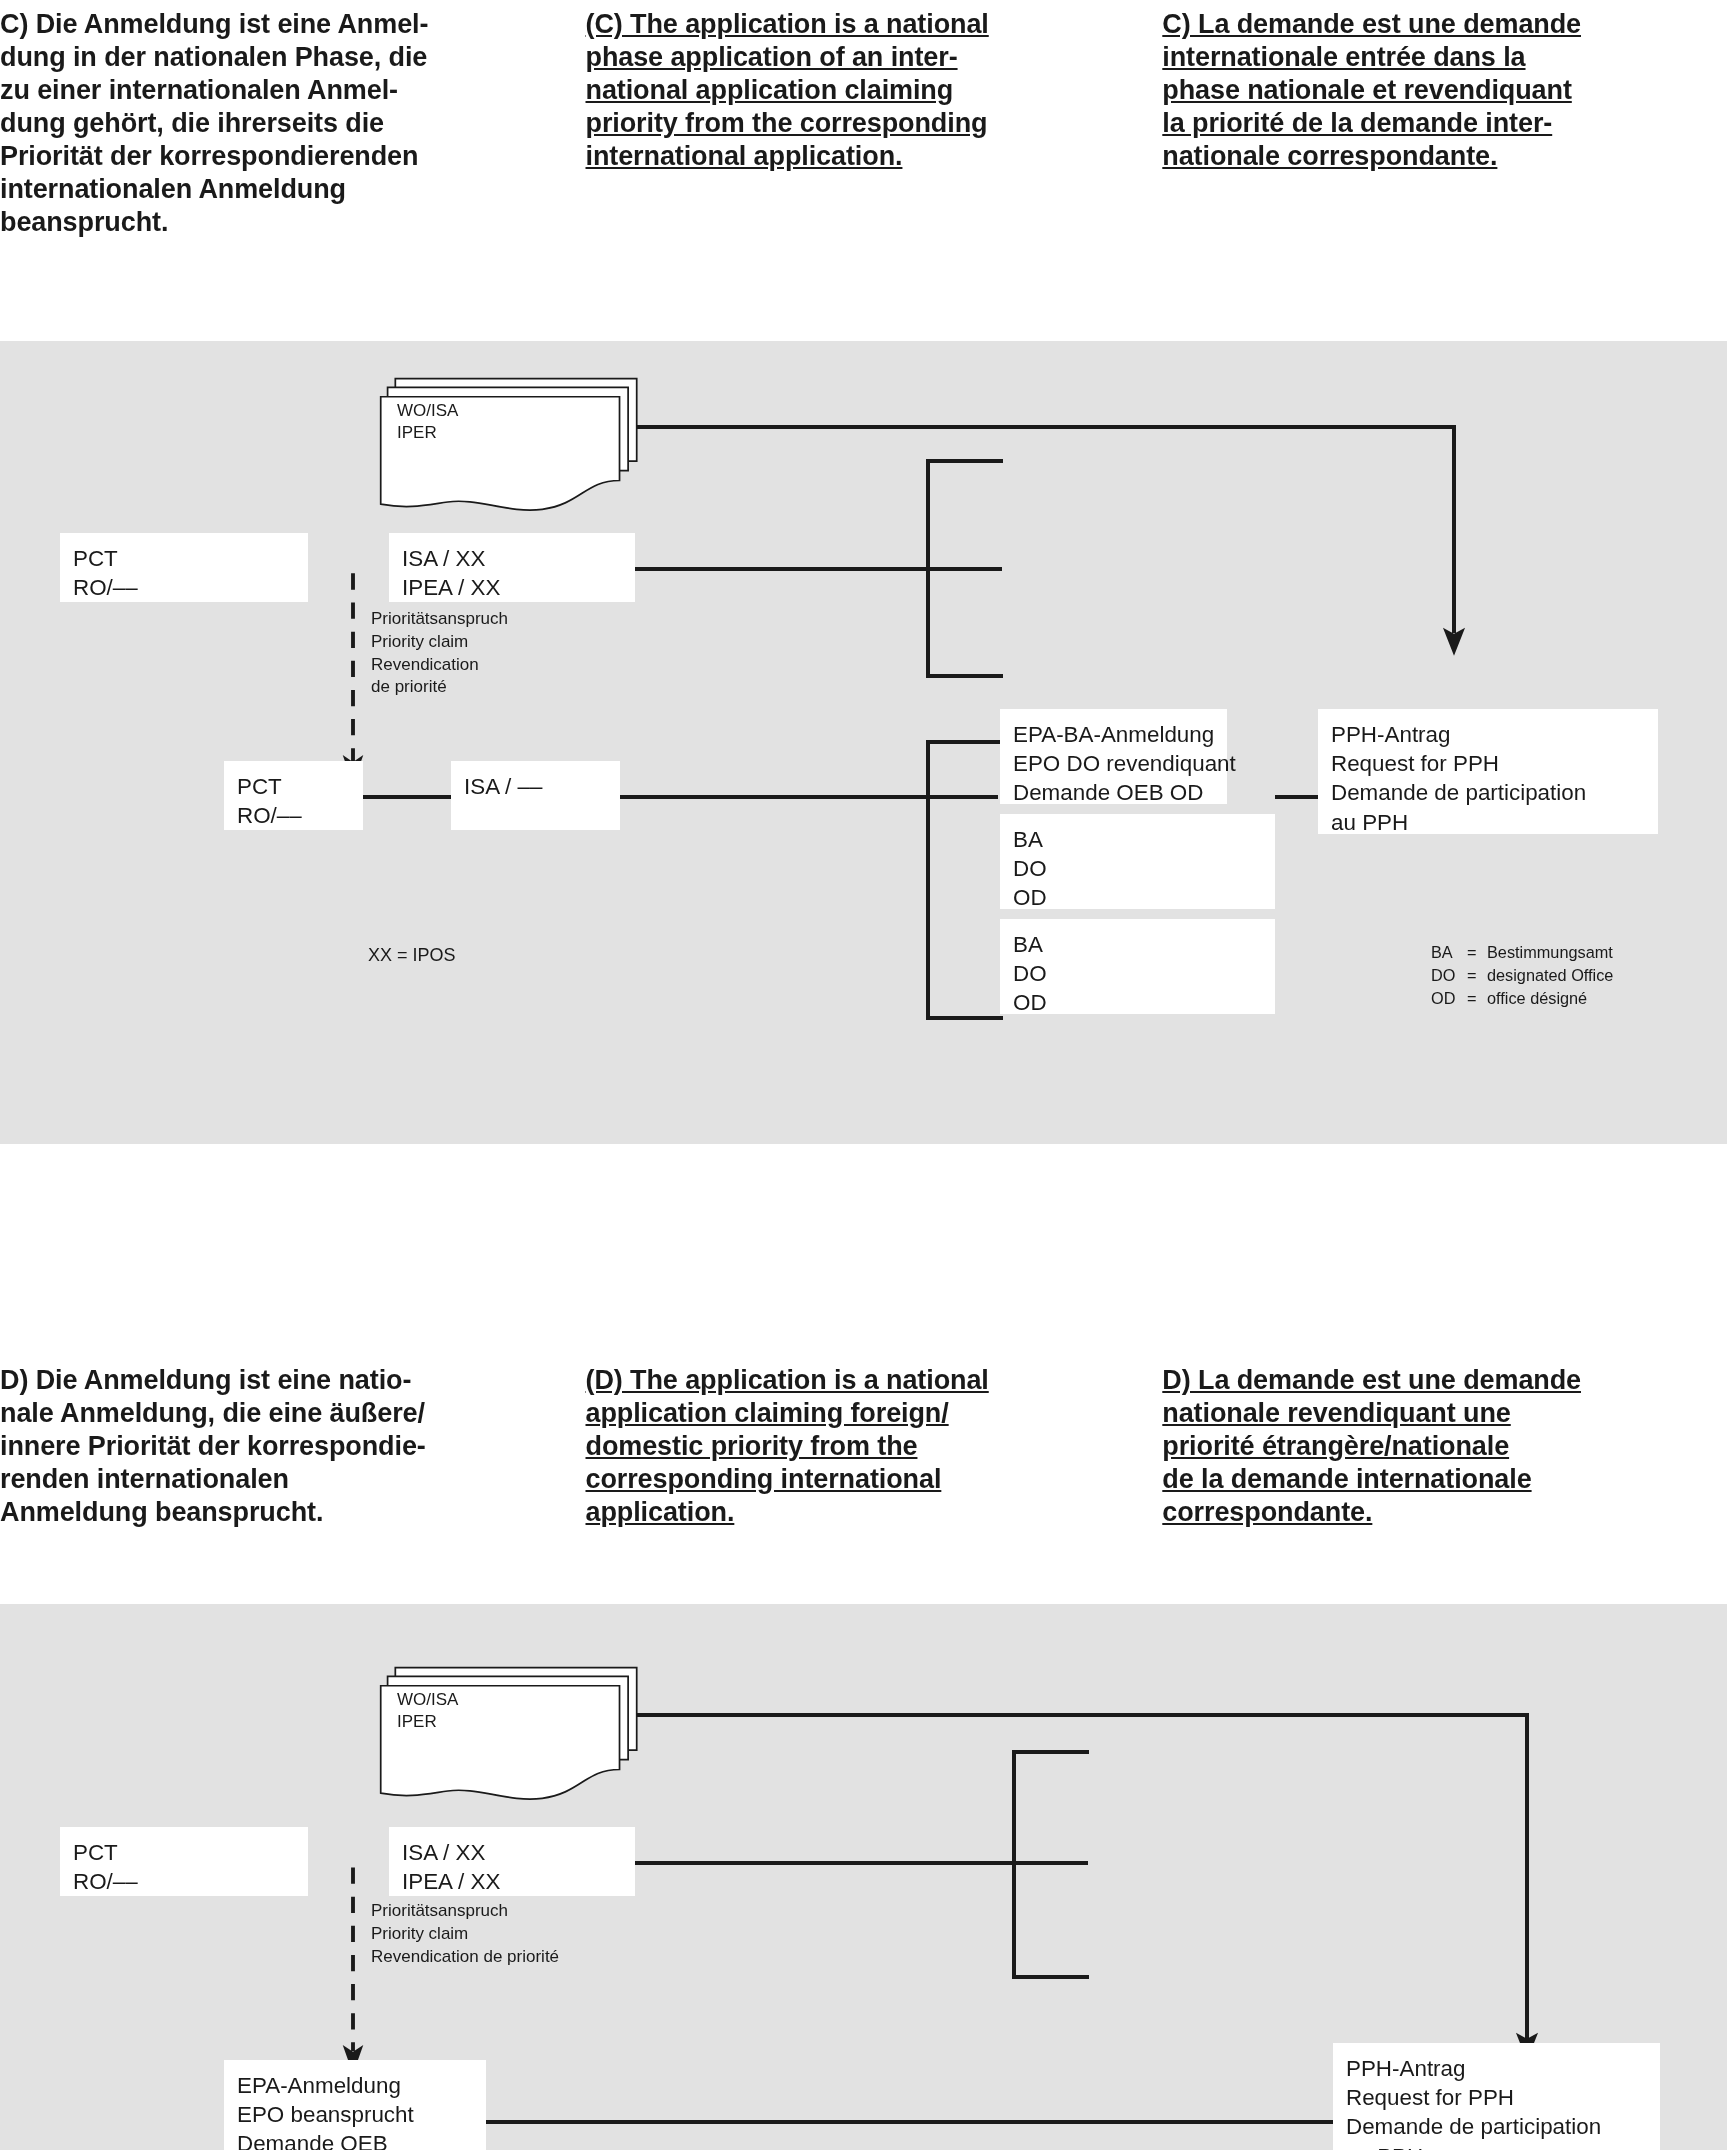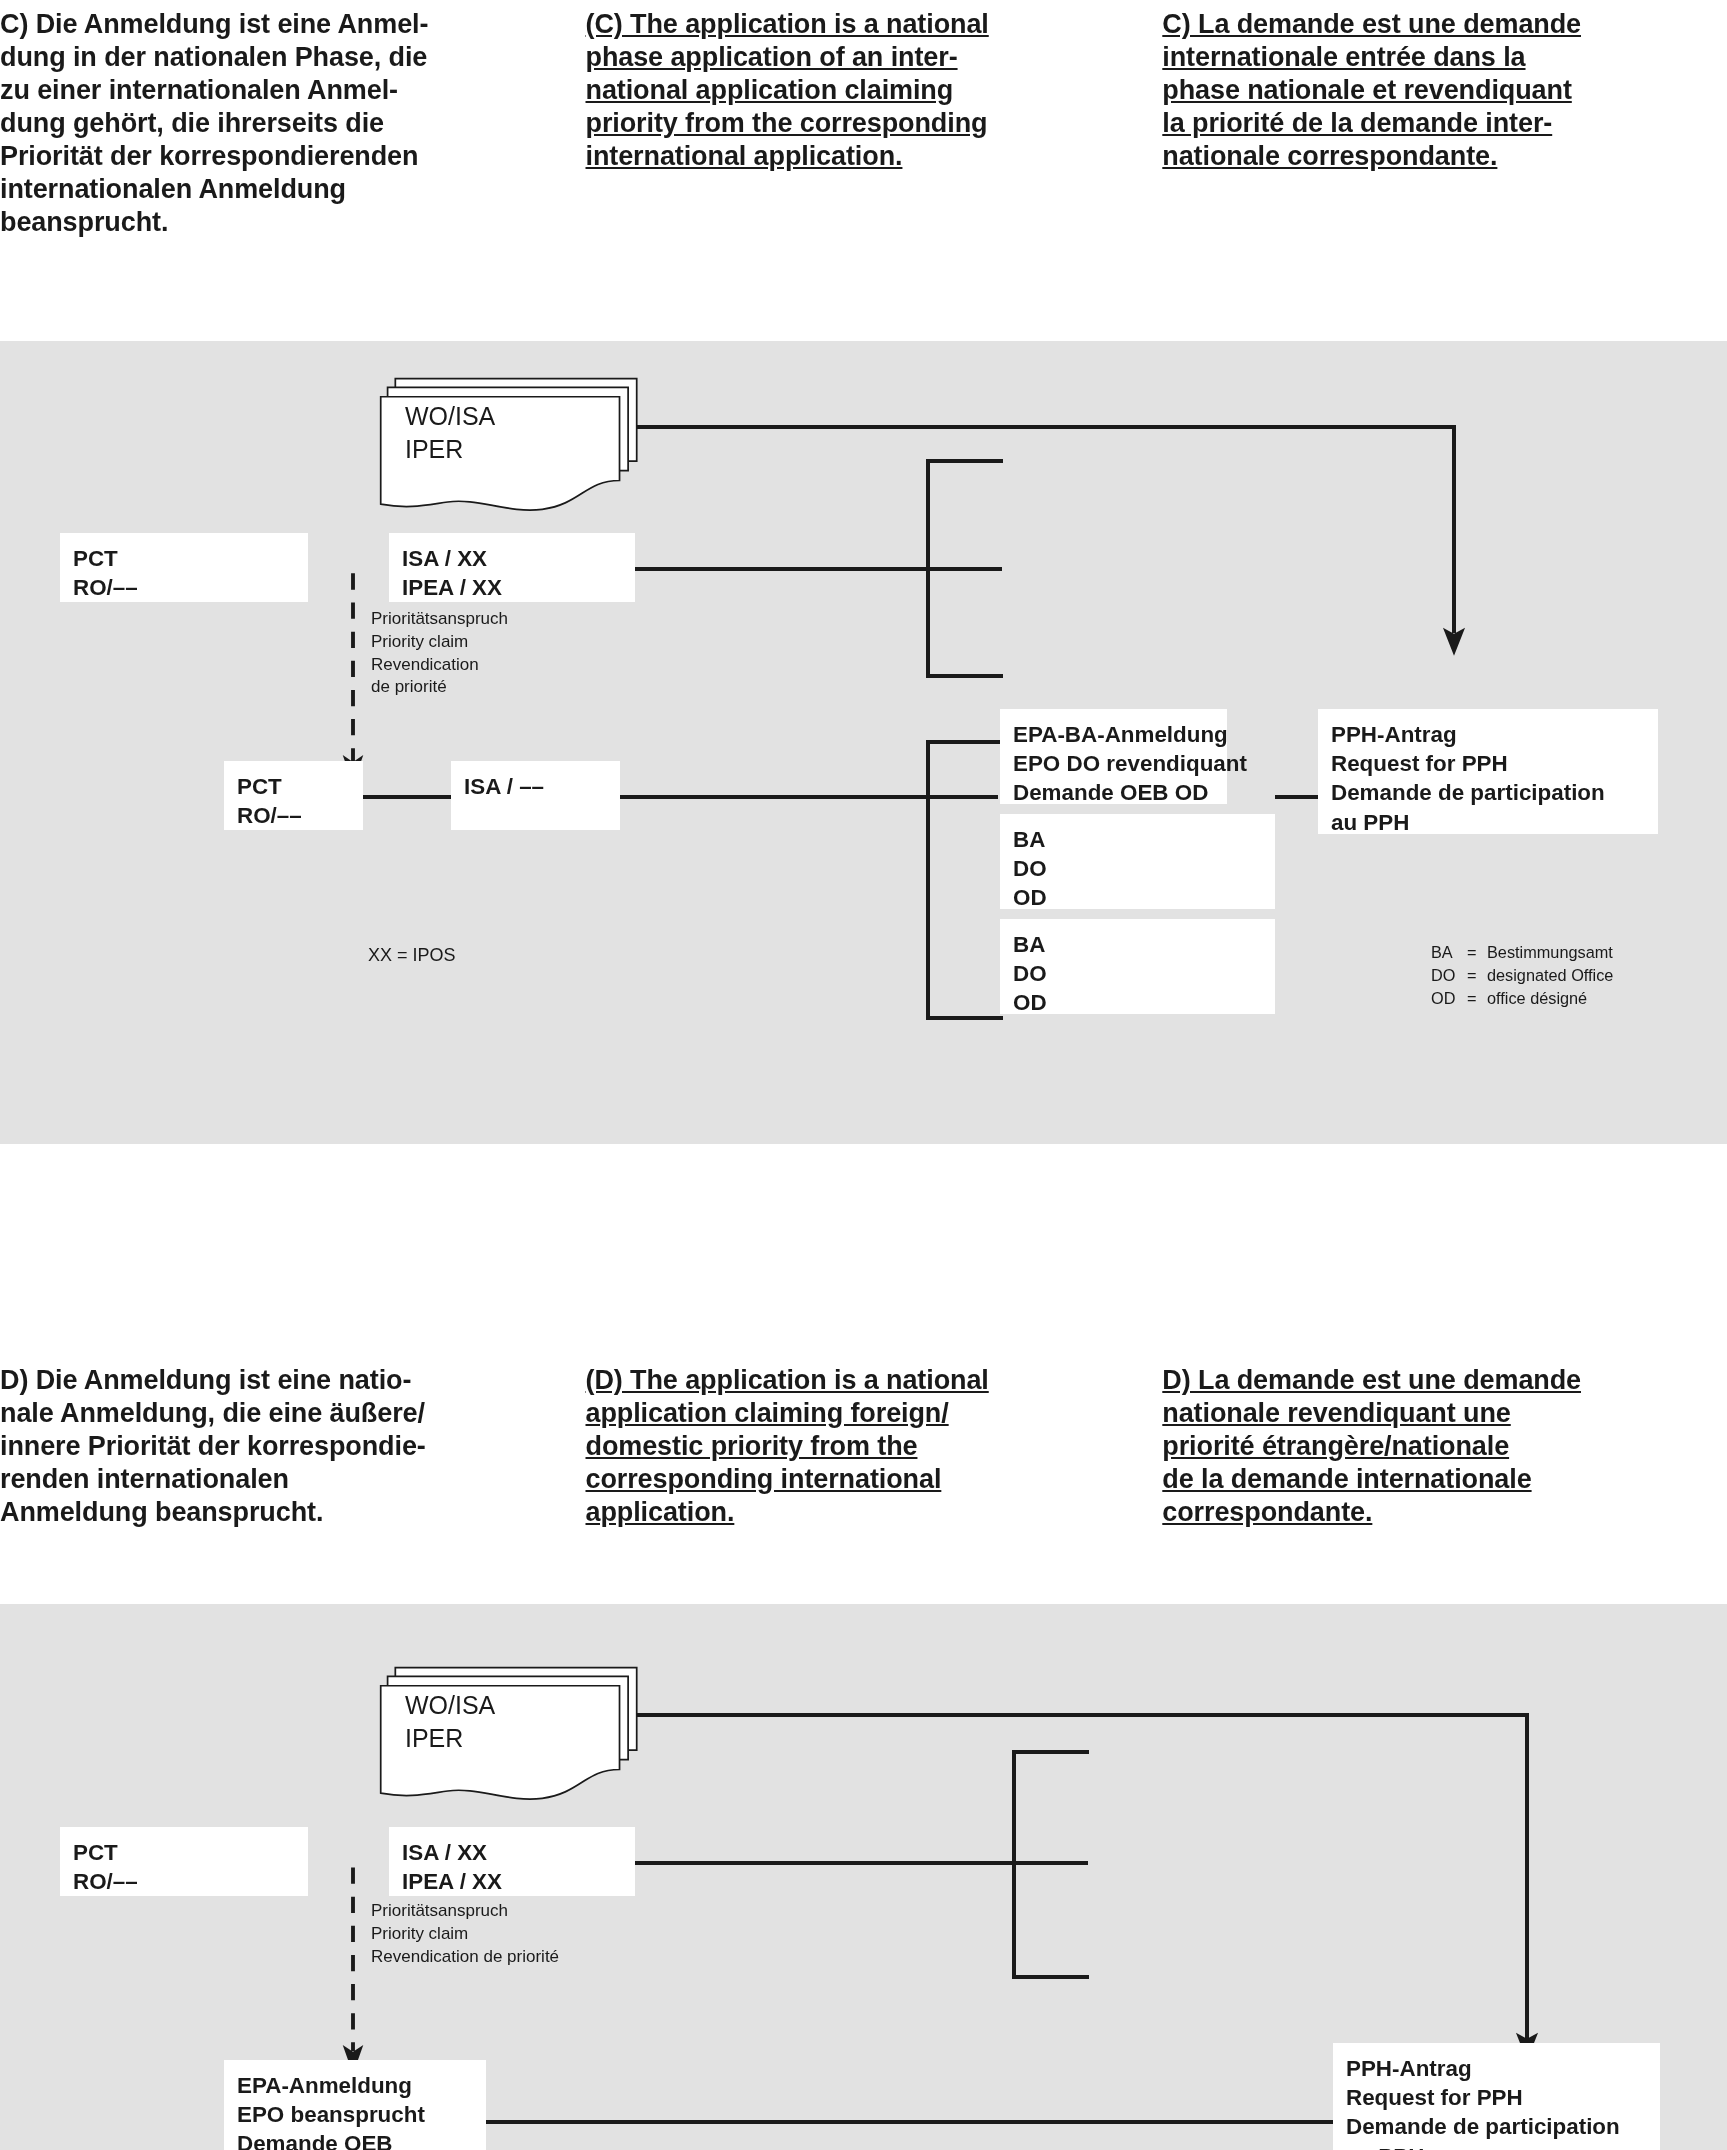--- a/index.html
+++ b/index.html
@@ -52,40 +52,38 @@
     background: #ffffff;
     box-sizing: border-box;
     padding: 11.2px 13px 0 13px;
     z-index: 4;
   }
   .node .line {
     font-size: 22.4px;
     line-height: 1.30;
     white-space: pre;
     color: #1a1a1a;
-    font-weight: bold;
   }
 
   
   .doc-stack {
     position: absolute;
     z-index: 4;
   }
   .doc-stack svg { display: block; }
   .doc-stack .doc-label {
     position: absolute;
     left: 18px;
     top: 25px;
   }
   .doc-stack .doc-label .line {
-    font-size: 25px;
+    font-size: 17px;
     line-height: 1.30;
     white-space: pre;
     color: #1a1a1a;
-    margin-left: 8px;
   }
 
   
   .ln {
     position: absolute;
     background: #1a1a1a;
     z-index: 2;
   }
   .ln.h { height: 3.9px; }
   .ln.v { width: 3.9px; }

